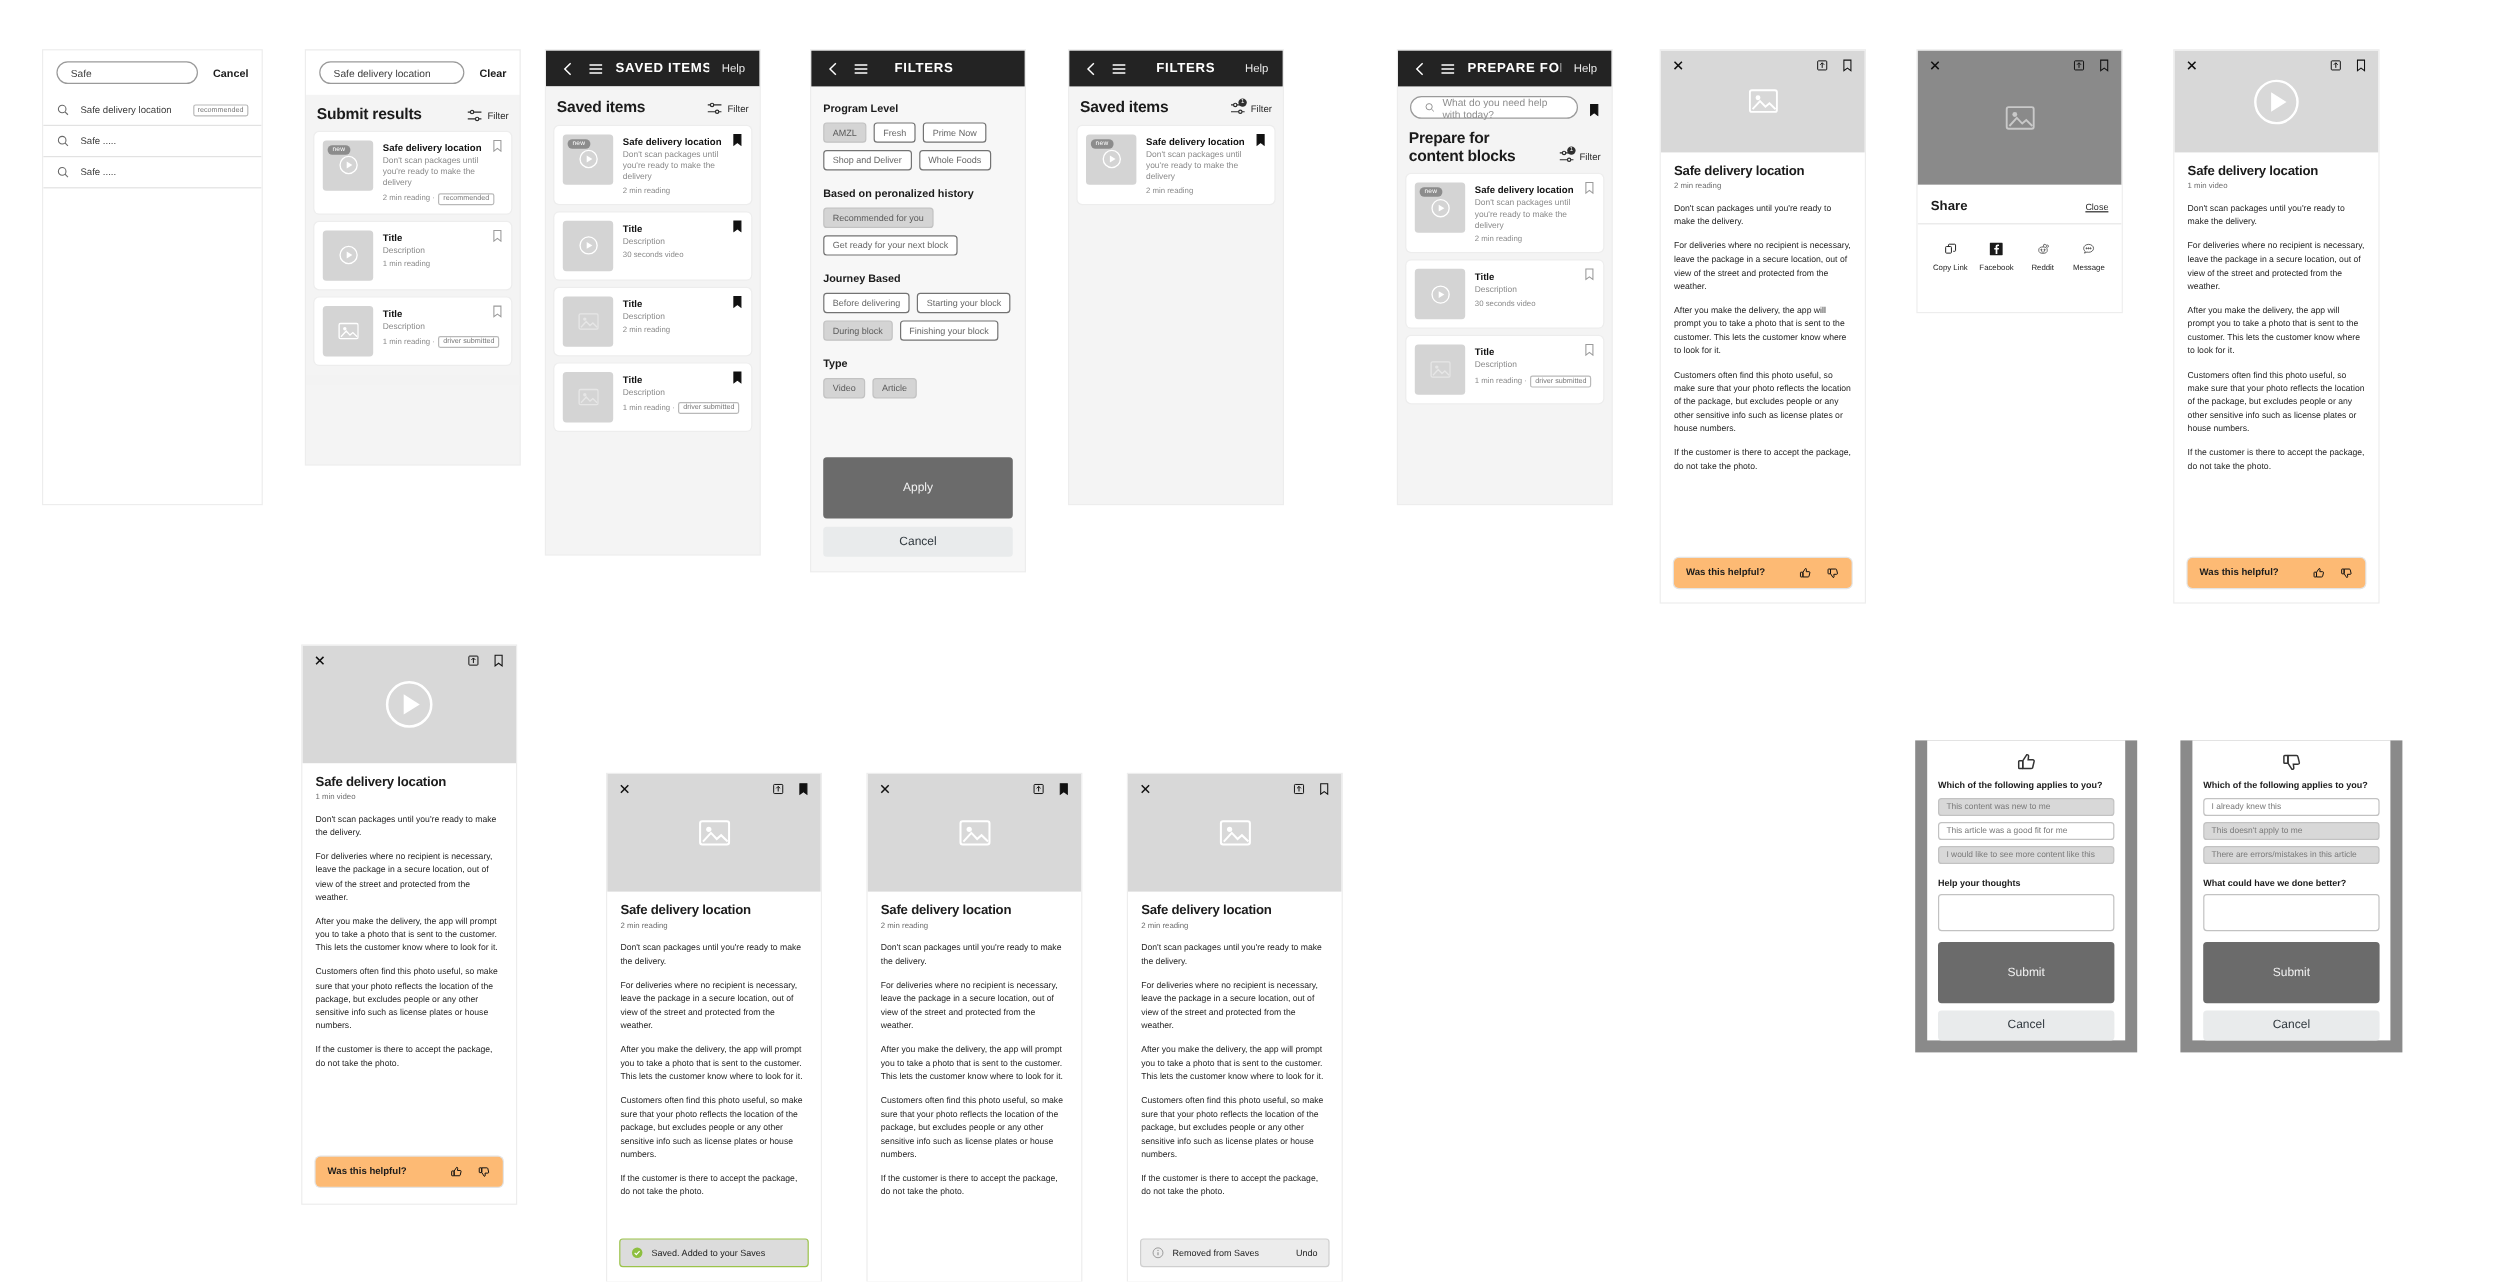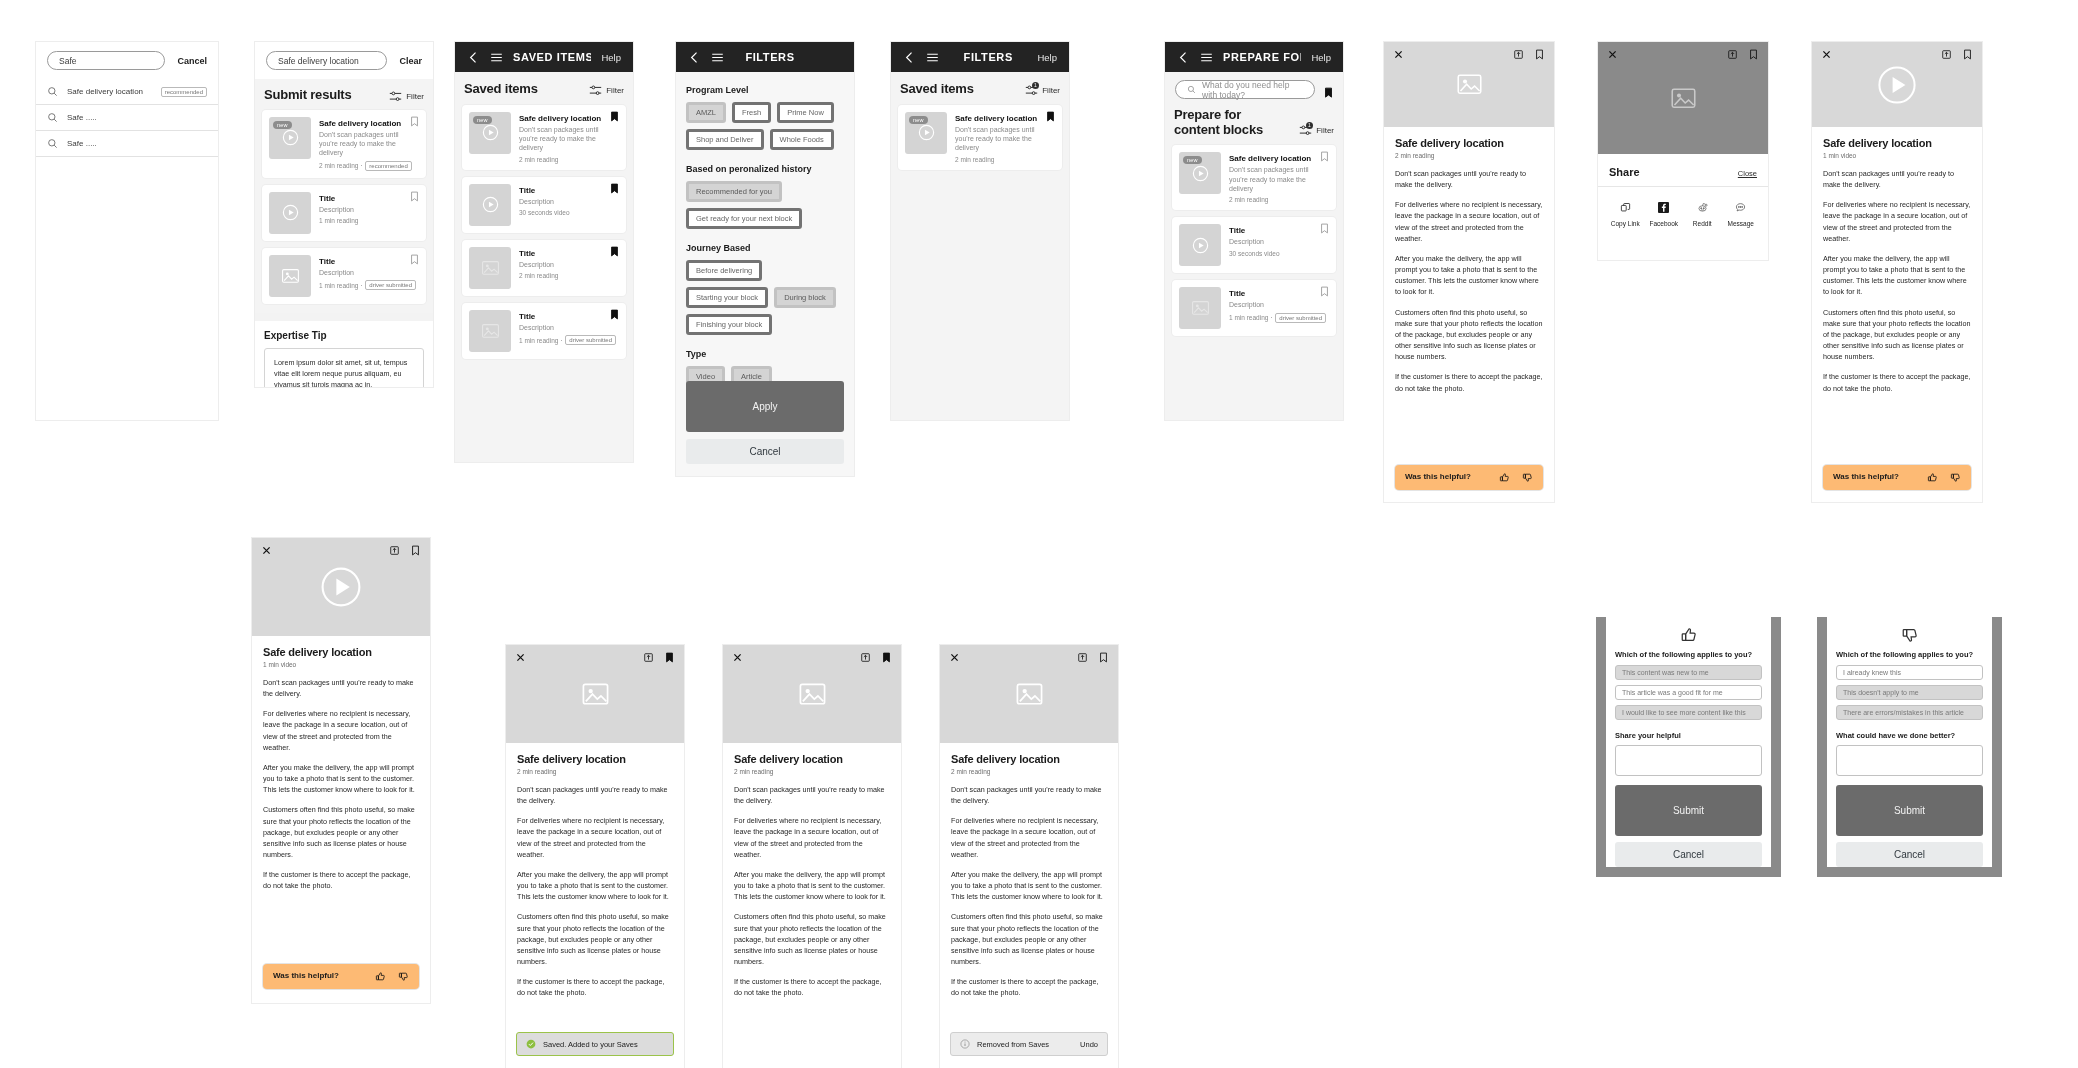--- a/index.html
+++ b/index.html
@@ -70,21 +70,21 @@
   .cmeta { font-size: 6.5px; color: #8a8a8a; margin-top: 3px; display:flex; align-items:center; gap:3px; flex-wrap:wrap;}
   .chip-out { border: 1px solid #b9b9b9; border-radius: 2px; padding: 1px 3px; font-size: 6px; color: #777; }
   .bmk { position: absolute; top: 6px; right: 7px; width: 9px; height: 11px; }
   .bmk svg { width:100%; height:100%; display:block; }
 
   
   .fgroup { padding: 0 10px; }
   .fgroup h3 { font-size: 9px; font-weight: 700; margin: 0 0 7px; }
   .chips { display: flex; flex-wrap: wrap; gap: 6px; margin-bottom: 14px; }
   .chip {
-    border: 3px solid #737373; border-radius: 3px; background: #fff;
+    border: 1px solid #737373; border-radius: 3px; background: #fff;
     font-size: 7.5px; color: #666; padding: 3px 7px; white-space: nowrap;
   }
   .chip.sel { background: #d4d4d4; border-color: #c2c2c2; color: #5a5a5a; }
   .btn-primary {
     background: #6b6b6b; color: #f2f2f2; text-align: center; font-size: 10px;
     padding: 20px 0; border-radius: 3px;
   }
   .btn-secondary {
     background: #e9ebec; color: #31393f; text-align: center; font-size: 10px;
     padding: 7px 0; border-radius: 3px;
@@ -310,24 +310,20 @@
         </div>
         <span class="bmk">
             <svg viewBox="0 0 12 15" fill="none" stroke="#9a9a9a" stroke-width="1.2">
               <path d="M2 1.5h8v12l-4-3-4 3z"></path>
             </svg>
           </span>
       </div>
     </div>
 
     <div class="divider-gap" style="margin-top:9px;"></div>
-    <div style="background:#fff; padding:9px 0 10px;">
-      <div class="tiphead">Expertise Tip</div>
-      <div class="tipbox">Lorem ipsum dolor sit amet, sit ut, tempus vitae elit lorem neque purus aliquam, eu vivamus sit turpis magna ac in.</div>
-    </div>
   </div>
 
   <div class="panel" style="left:455px; top:42px; width:178px; height:420px; background:#f4f4f4; box-shadow:0 0 0 1px #ededed;">
     <div class="appbar">
       <span class="ic-back">
           <svg viewBox="0 0 16 16" fill="none" stroke="#fff" stroke-width="1.5">
             <path d="M10.5 2L4.5 8l6 6"></path>
           </svg>
         </span>
       <span class="ic-ham">
@@ -1084,21 +1080,21 @@
       <div class="glyph">
           <span style="width:18px;height:18px;display:inline-block;"><svg viewBox="0 0 16 16" fill="none" stroke="#333" stroke-width="1.1">
               <path d="M5 7.2l3-4.6c.8-.2 1.4.3 1.3 1.2L9 6.4h3.4c.8 0 1.2.6 1 1.3l-1 4.2c-.1.6-.5.9-1.1.9H5z"></path>
               <rect x="2" y="7" width="3" height="5.8" rx=".6"></rect>
             </svg></span>
         </div>
       <div class="q">Which of the following applies to you?</div>
       <div class="fbopt sel">This content was new to me</div>
       <div class="fbopt">This article was a good fit for me</div>
       <div class="fbopt sel">I would like to see more content like this</div>
-      <div class="fblab">Share your helpful</div>
+      <div class="fblab">Help your thoughts</div>
       <div class="fbta"></div>
       <div class="fbbtns">
         <div class="btn-primary">Submit</div>
         <div class="btn-secondary">Cancel</div>
       </div>
     </div>
   </div>
 
   <div class="fbwrap" style="left:1817px; top:617px; width:185px; height:260px;">
     <div class="fbcard" style="left:10px; right:10px; top:0; bottom:10px;">

